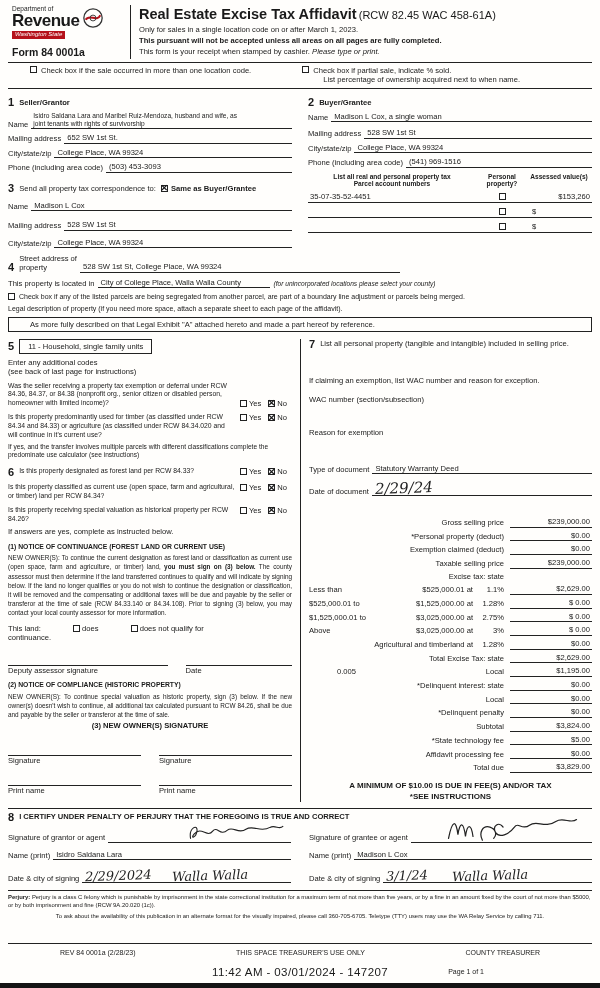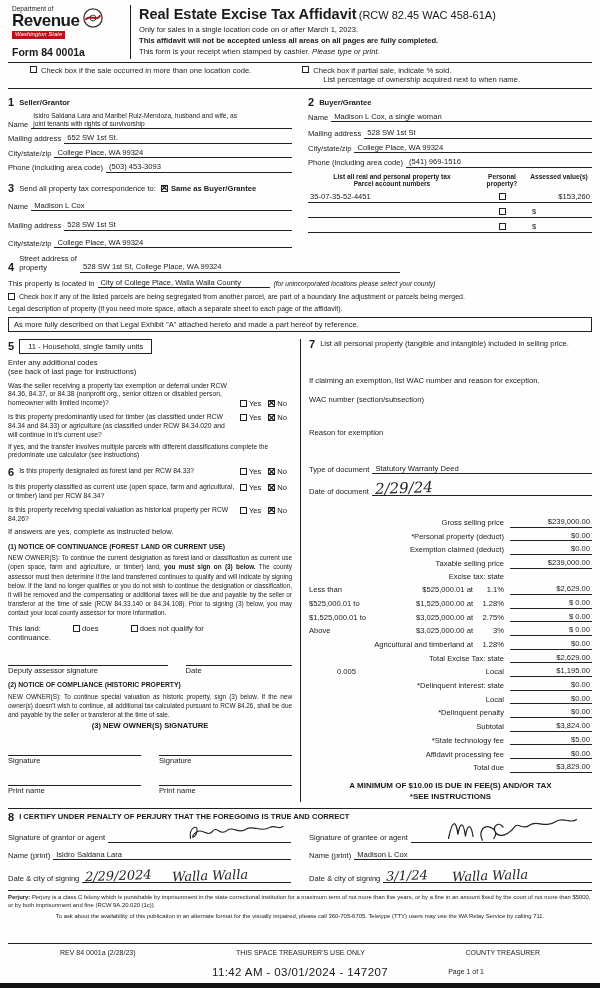--- a/index.html
+++ b/index.html
@@ -39,21 +39,21 @@
   .rcol{width:50%;padding-left:8px}
   .rcol.div{border-left:1px solid #222}
   .sec-head{display:flex;align-items:center;margin-top:5px}
   
   .pt{margin-top:5px}
   .pt-head{display:flex;font-weight:bold;font-size:6.6px;text-align:center;line-height:1.15}
   .pt-row{display:flex;border-bottom:1px solid #222;align-items:flex-end;height:15px}
   .pt-c1{flex:1}.pt-c2{width:52px;text-align:center}.pt-c3{width:64px;text-align:right;padding-right:2px}
   .pt-parcel{text-align:left;padding-left:2px}
   
-  .legal-box{border:1px solid #222;margin-top:3px;padding:2px 5px;min-height:15px}
+  .legal-box{border:1px solid #222;margin-top:3px;padding:2px 21px;min-height:15px}
   .code-box{border:1px solid #222;padding:1.5px 8px}
   
   .qrow{display:flex;align-items:flex-start;margin-top:5px}
   .qrow.end{align-items:flex-end}
   .qtext{flex:1;padding-right:5px;font-size:6.8px;line-height:1.3}
   .yn{white-space:nowrap;display:flex;align-items:center;gap:2px;flex:none}
   .ynl{margin-right:5px}
   .notice{font-size:6.4px;line-height:1.42;text-align:justify;margin-top:2px}
   .ntitle{font-size:6.8px;font-weight:bold;margin-top:6px}
   .sigpair{display:flex;gap:18px}
@@ -108,21 +108,21 @@
         </svg>
       </div>
       <div class="form-no">Form 84 0001a</div>
     </div>
     <div class="title-block">
       <div>
         <span class="title">Real Estate Excise Tax Affidavit</span>
         <span class="title-ref">(RCW 82.45 WAC 458-61A)</span>
       </div>
       <div class="hnote">Only for sales in a single location code on or after March 1, 2023.</div>
-      <div class="hnote b">This affidavit will not be accepted unless all areas on all pages are fully completed.</div>
+      <div class="hnote b">This pursuant will not be accepted unless all areas on all pages are fully completed.</div>
       <div class="hnote">
         <span>This form is your receipt when stamped by cashier.</span>
         <span class="i">Please type or print.</span>
       </div>
     </div>
   </div>
 
   <div class="hr"></div>
 
   <div class="top-checks">

